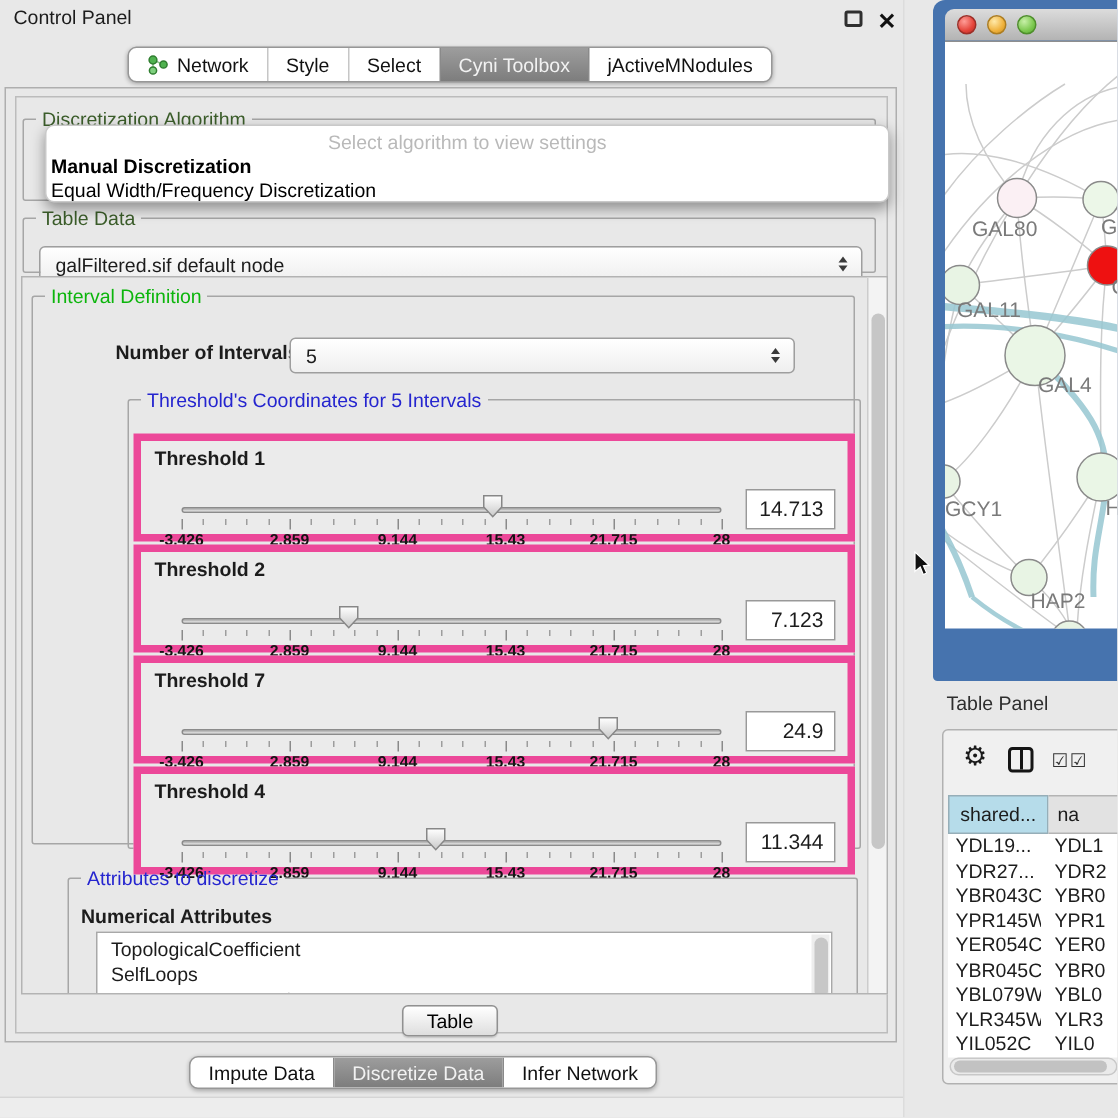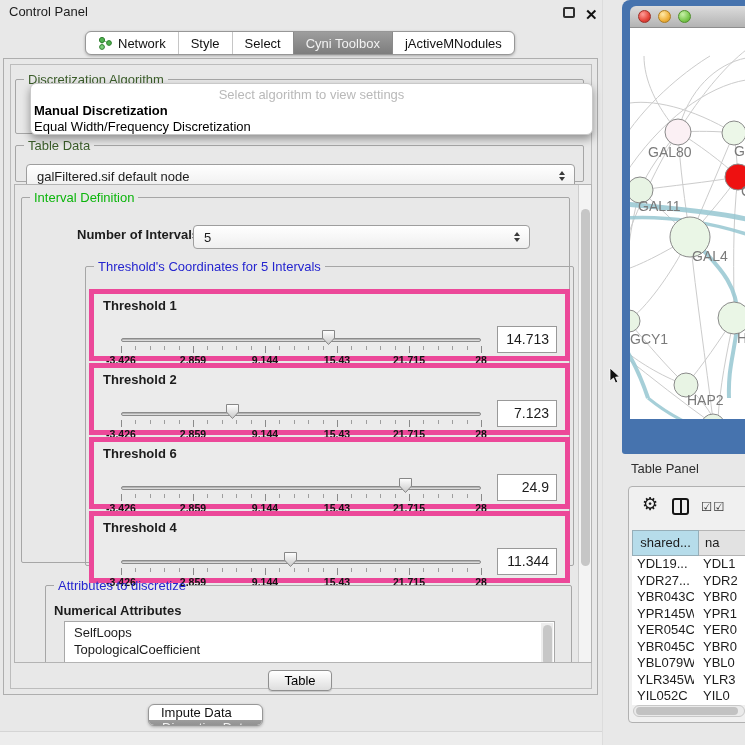--- a/index.html
+++ b/index.html
@@ -9,21 +9,21 @@
     background: #e8e8e8; overflow: hidden;
     font-family: "Liberation Sans", sans-serif; font-size: 13px; color: #1c1c1c;
   }
   
   .cp-titlebar { position:absolute; left:0; top:0; width:602px; height:24px; line-height:24px; padding-left:9px; }
   .float-btn { position:absolute; left:563px; top:7px; width:12px; height:11px; border:2px solid #2f2f2f; border-radius:2px; background:transparent; cursor:default; }
   .close-btn { position:absolute; left:585px; top:3px; font-size:15px; font-weight:bold; color:#111; }
   
   .capsule { position:absolute; display:inline-flex; height:24px; border:1px solid #979797; border-radius:6px; background:#fff; overflow:hidden; box-shadow:0 1px 3px rgba(0,0,0,0.28); }
   #top-tabs { left:85px; top:31px; }
-  #bottom-tabs { left:148px; top:704px; height:22px;flex-direction:column; }
+  #bottom-tabs { left:126px; top:704px; height:22px; }
   .seg { display:flex; align-items:center; gap:6px; padding:0 12px; font-size:13px; color:#111; border-left:1px solid #c6c6c6; white-space:nowrap; }
   .seg:first-child { border-left:none; }
   .seg.sel { background:linear-gradient(#9d9d9d,#7d7d7d); color:#f2f2f2; border-left-color:#8a8a8a; }
   .seg.sel + .seg { border-left-color:#8a8a8a; }
   .tabicon { display:inline-flex; width:14px; height:14px; }
   
   .outer-panel { position:absolute; left:3px; top:58px; width:595px; height:637px; border:1px solid #aeaeae; background:#e8e8e8; }
   .inner-panel { position:absolute; left:10px; top:64px; width:582px; height:625px; border:1px solid #bcbcbc; }
   fieldset { position:absolute; border:1px solid #a6a6a6; border-radius:2px; background:transparent; }
   legend { margin-left:8px; padding:0 4px; font-size:13px; }
@@ -279,21 +279,21 @@
                   <span class="tl" style="left: 20%;">2.859</span>
                   <span class="tl" style="left: 40%;">9.144</span>
                   <span class="tl" style="left: 60%;">15.43</span>
                   <span class="tl" style="left: 80%;">21.715</span>
                   <span class="tl" style="left: 100%;">28</span>
                 </div>
               </div>
               <div class="thr-value">7.123</div>
             </div>
             <div class="thr">
-              <div class="thr-label">Threshold 6</div>
+              <div class="thr-label">Threshold 7</div>
               <div class="zone">
                 <div class="track"></div>
                 <div class="thumb" style="left: calc(79% - 7.5px);"><svg width="15" height="17" viewBox="0 0 15 17">
                     <path d="M1.5,1.5 h12 v7.5 l-6,6.5 l-6,-6.5 z" fill="url(#thumbGrad)" stroke="#878787"></path>
                   </svg></div>
                 <div class="ticks">
                   <div class="tick major" style="left: 0%;"></div>
                   <div class="tick minor" style="left: 4%;"></div>
                   <div class="tick minor" style="left: 8%;"></div>
                   <div class="tick minor" style="left: 12%;"></div>
@@ -379,22 +379,22 @@
             </div>
           </div>
       </fieldset>
     </fieldset>
 
     <fieldset id="attrs-group">
       <legend class="lg-blue">Attributes to discretize</legend>
       <span class="na-label">Numerical Attributes</span>
       <div class="attr-list">
         <div id="attr-items">
+            <div class="attr-item">TopologicalCoefficient</div>
             <div class="attr-item">SelfLoops</div>
-            <div class="attr-item">TopologicalCoefficient</div>
             <div class="attr-item">BetweennessCentrality</div>
           </div>
         <div class="attr-sb">
             <div class="thumb2"></div>
           </div>
       </div>
     </fieldset>
 
     <div class="vp-sb">
         <div class="thumb"></div>

